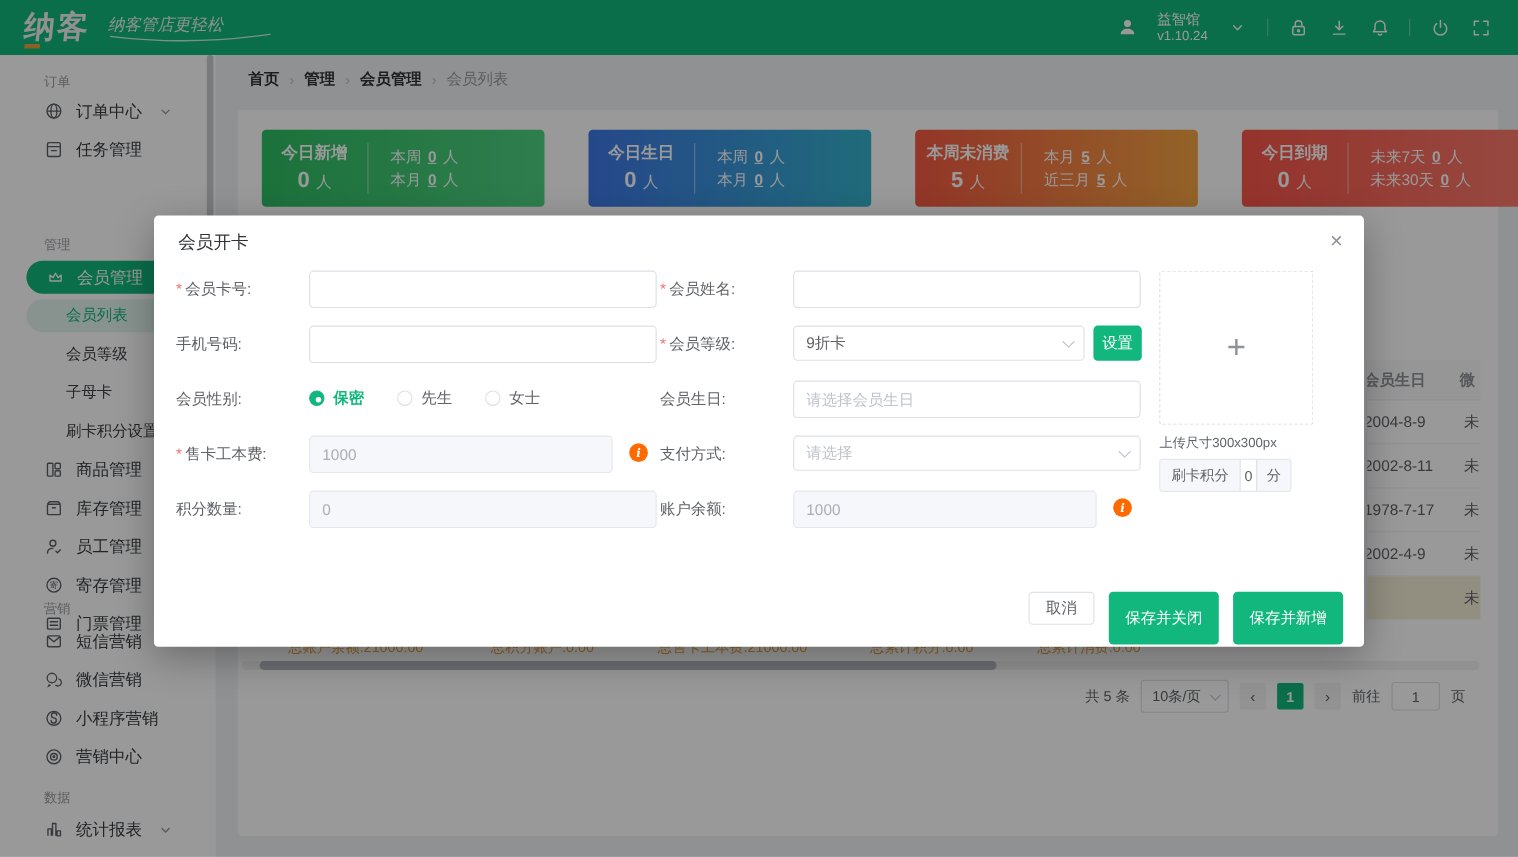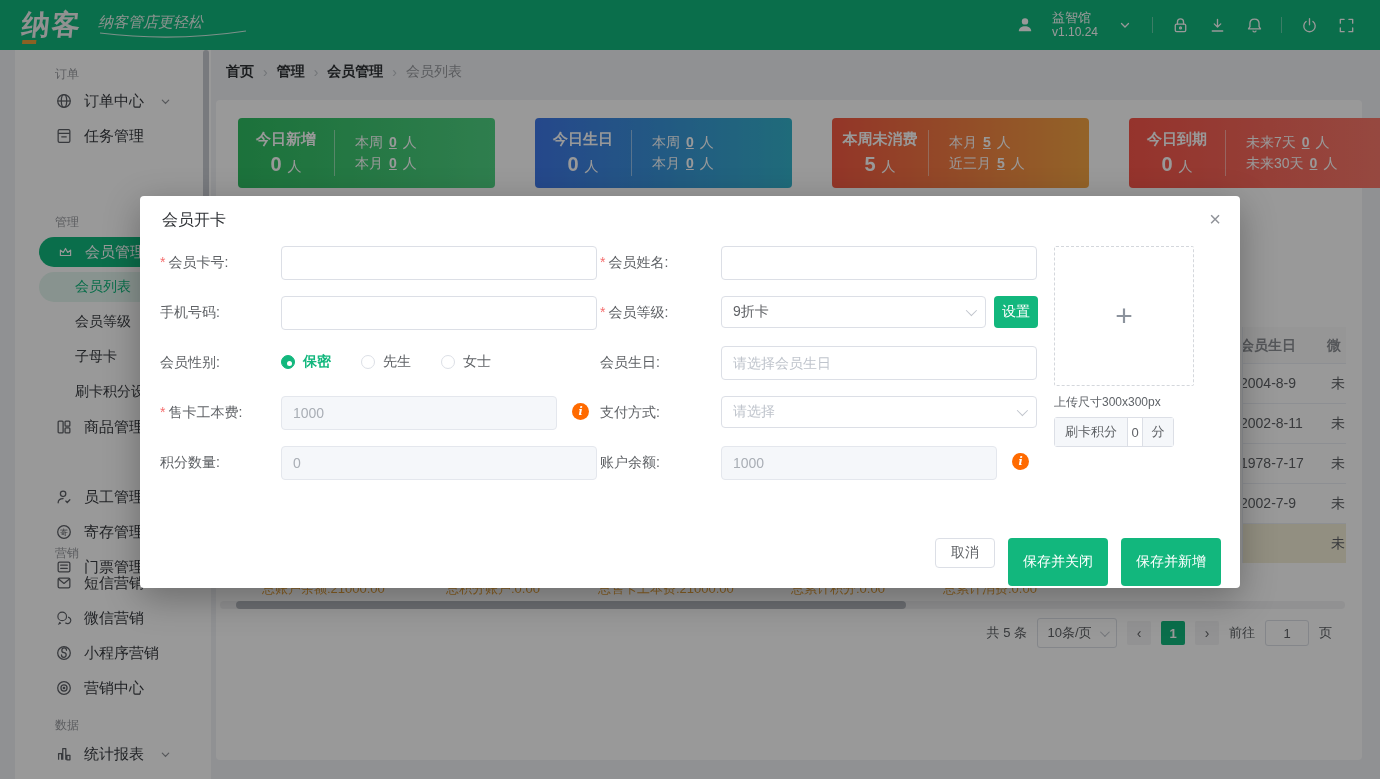--- a/index.html
+++ b/index.html
@@ -15,21 +15,21 @@
   .slogan{margin-left:16px;font-size:15px;font-style:italic;color:#eaf5ef;
     font-family:"DejaVu Serif","Liberation Serif",serif;position:relative;padding-bottom:6px;}
   .slogan svg{position:absolute;left:0;bottom:-2px;}
   .nav-right{margin-left:auto;display:flex;align-items:center;gap:17px;padding-right:24px;}
   .nav-ic{width:20px;height:20px;display:flex;align-items:center;justify-content:center;cursor:pointer;}
   .store-block{display:flex;flex-direction:column;line-height:14px;font-size:12px;}
   .store-block .store{font-size:13px;}
   .nav-div{width:1px;height:16px;background:rgba(255,255,255,.35);}
 
   
-  .sidebar{position:absolute;left:15px;top:50px;width:196px;height:729px;background:#ffffff;z-index:5;}
+  .sidebar{position:absolute;left:0;top:50px;width:196px;height:729px;background:#ffffff;z-index:5;}
   .side-sec{position:absolute;left:40px;height:20px;line-height:20px;font-size:12px;color:#9a9ca1;}
   .side-item{position:absolute;left:0;width:196px;height:36px;display:flex;align-items:center;
     padding-left:40px;box-sizing:border-box;font-size:15px;color:#383b40;cursor:pointer;}
   .side-item .si{width:18px;height:18px;margin-right:11px;color:#5d6066;display:flex;align-items:center;}
   .side-item .schev{margin-left:16px;color:#8f9297;display:flex;align-items:center;}
   .side-pill{position:absolute;left:24px;width:148px;height:30px;border-radius:16px;background:#12b77d;
     color:#fff;display:flex;align-items:center;padding-left:18px;box-sizing:border-box;font-size:15px;cursor:pointer;}
   .side-pill .si{width:18px;height:18px;margin-right:10px;color:#fff;display:flex;align-items:center;}
   .side-sub{position:absolute;left:24px;width:148px;height:30px;border-radius:15px;display:flex;
     align-items:center;padding-left:36px;box-sizing:border-box;font-size:14px;color:#3b3e43;cursor:pointer;}
@@ -250,20 +250,29 @@
       <span class="si">
           <svg width="18" height="18" viewBox="0 0 20 20" stroke="currentColor" stroke-width="1.4" fill="none">
             <rect x="3.5" y="3.5" width="5.5" height="13" rx="1"></rect>
             <rect x="11.2" y="3.5" width="5.3" height="5.5" rx="1"></rect>
             <rect x="11.2" y="11" width="5.3" height="5.5" rx="1"></rect>
           </svg>
         </span>
       <span>商品管理</span>
     </div>
 
+    <div class="side-item" style="top:394px">
+      <span class="si">
+          <svg width="18" height="18" viewBox="0 0 20 20" stroke="currentColor" stroke-width="1.4" fill="none" stroke-linejoin="round">
+            <rect x="3.5" y="6" width="13" height="10.5" rx="1"></rect>
+            <path d="M3.5 6 L5.5 3.5 h9 L16.5 6 M8 9.5 h4"></path>
+          </svg>
+        </span>
+      <span>库存管理</span>
+    </div>
 
     <div class="side-item" style="top:429px">
       <span class="si">
           <svg width="18" height="18" viewBox="0 0 20 20" stroke="currentColor" stroke-width="1.4" fill="none" stroke-linecap="round">
             <circle cx="9" cy="6.5" r="3"></circle>
             <path d="M3.5 16.5 c0-3 2.4-4.8 5.5-4.8 M12 14.5 l1.6 1.6 L16.5 13"></path>
           </svg>
         </span>
       <span>员工管理</span>
     </div>
@@ -421,21 +430,21 @@
     </div>
     <div class="tbl-row">
       <span class="c-b">2002-8-11</span>
       <span class="c-w">未</span>
     </div>
     <div class="tbl-row">
       <span class="c-b">1978-7-17</span>
       <span class="c-w">未</span>
     </div>
     <div class="tbl-row">
-      <span class="c-b">2002-7-9</span>
+      <span class="c-b">2002-4-9</span>
       <span class="c-w">未</span>
     </div>
     <div class="tbl-row hl">
       <span class="c-b"></span>
       <span class="c-w">未</span>
     </div>
   </div>
 
   <span class="sum" style="left:262px">总账户余额:21000.00</span>
   <span class="sum" style="left:446px">总积分账户:0.00</span>

